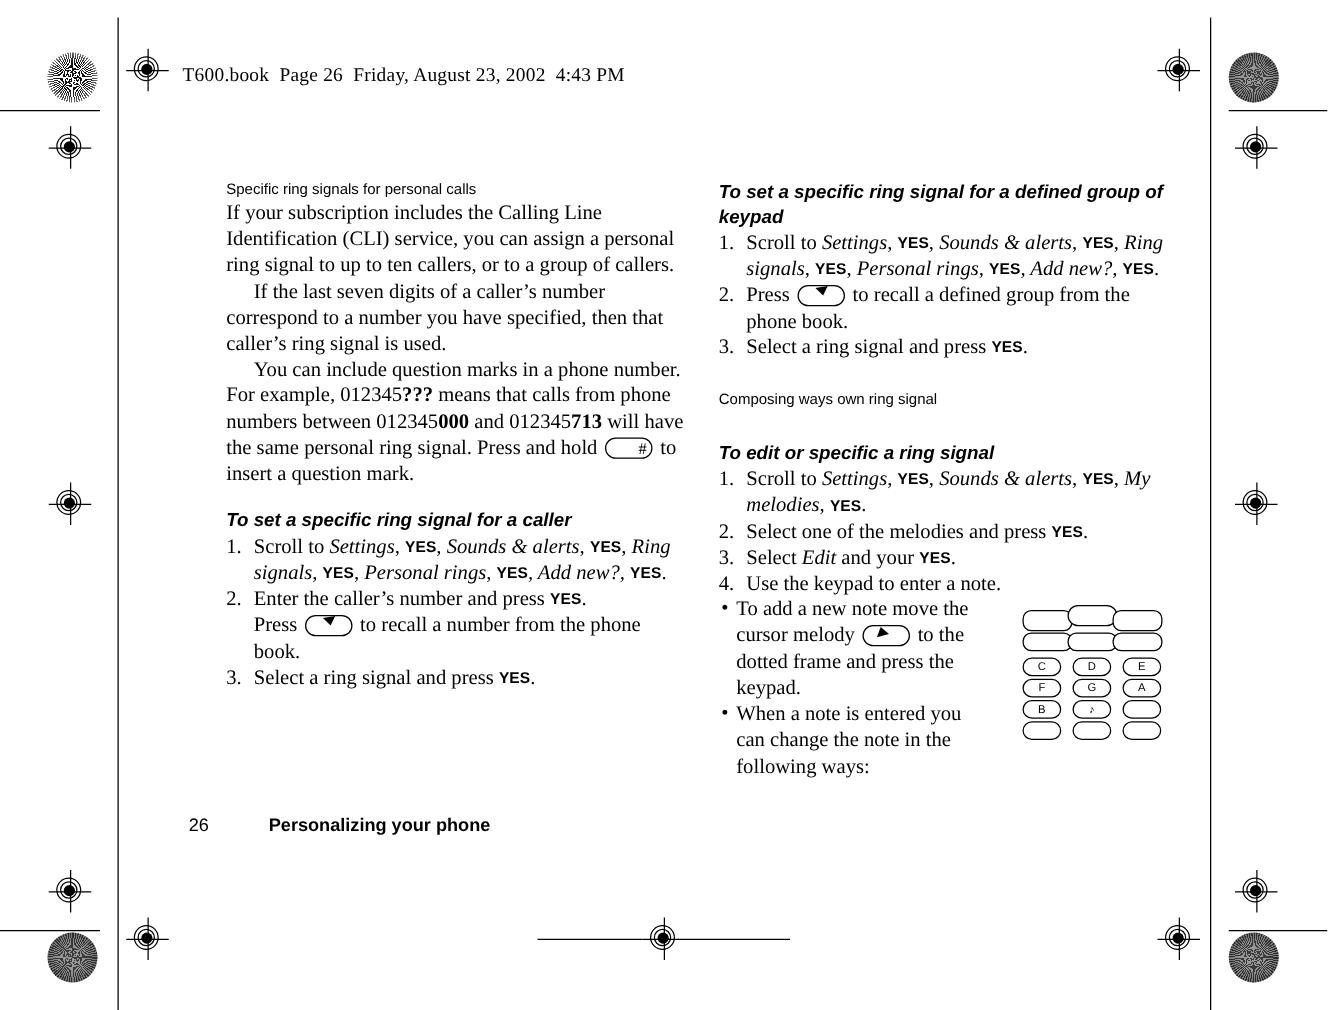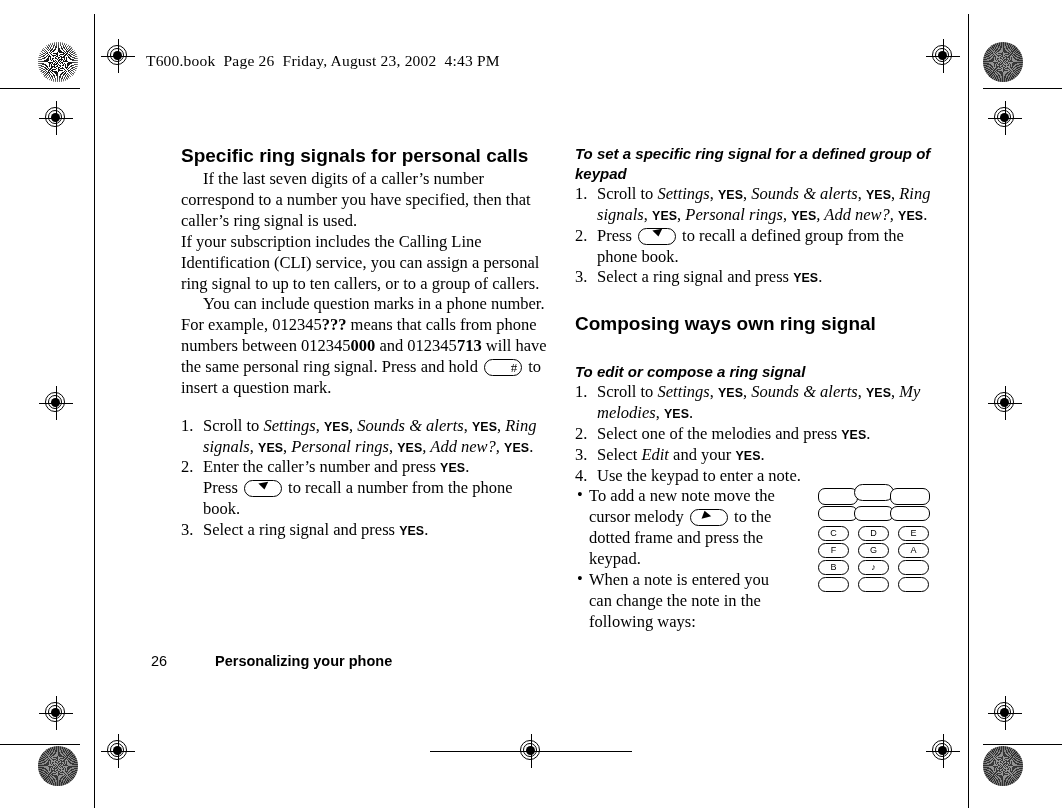--- a/index.html
+++ b/index.html
@@ -57,21 +57,21 @@
     font-size:15.5px;letter-spacing:.2px;white-space:pre;
   }
 
   
   .col{position:absolute;top:144px;width:372px;}
   .col-left{left:181px;}
   .col-right{left:575px;}
 
   h3.sans{
     font-family:"Liberation Sans",sans-serif;
-    font-size:19px;font-weight:700;margin:0 0 1px 0;line-height:1.28;
+    font-size:12px;font-weight:400;margin:0 0 1px 0;line-height:1.28;
   }
   h4.ital{
     font-family:"Liberation Sans",sans-serif;
     font-size:15px;font-weight:700;font-style:italic;
     margin:0 0 1px 0;line-height:1.3;
   }
   p.body{
     font-size:16.5px;line-height:1.265;margin:0;text-align:left;
   }
   p.indent{text-indent:22px;}
@@ -240,44 +240,45 @@
       <div class="ring2"></div>
       <div class="dot"></div>
   </div>
   <div class="rule hrule" style="left:430px;top:751px;width:84px;"></div>
   <div class="rule hrule" style="left:548px;top:751px;width:84px;"></div>
 
   <div class="bookheader">T600.book  Page 26  Friday, August 23, 2002  4:43 PM</div>
 
   <div class="col col-left">
     <h3 class="sans">Specific ring signals for personal calls</h3>
+    <p class="body">If your subscription includes the Calling Line Identification (CLI) service, you can assign a personal ring signal to up to ten callers, or to a group of callers.</p>
     <p class="body indent">If the last seven digits of a caller’s number correspond to a number you have specified, then that caller’s ring signal is used.</p>
-    <p class="body">If your subscription includes the Calling Line Identification (CLI) service, you can assign a personal ring signal to up to ten callers, or to a group of callers.</p>
     <p class="body indent">
       <span>You can include question marks in a phone number. For example, 012345</span><b>???</b><span> means that calls from phone numbers between 012345</span><b>000</b><span> and 012345</span><b>713</b><span> will have the same personal ring signal. Press and hold </span><span class="key"><span class="lbl">#</span></span><span> to insert a question mark.</span>
     </p>
     <div class="gap"></div>
+    <h4 class="ital">To set a specific ring signal for a caller</h4>
     <ol class="steps" id="left-steps">
         <li><span class="num">1.</span><span>Scroll to </span><i>Settings</i><span>, </span><span class="yes">YES</span><span>, </span><i>Sounds &amp; alerts</i><span>, </span><span class="yes">YES</span><span>, </span><i>Ring signals</i><span>, </span><span class="yes">YES</span><span>,  </span><i>Personal rings</i><span>, </span><span class="yes">YES</span><i>, </i><i>Add new?,</i><span> </span><span class="yes">YES</span><span>.</span></li>
         <li><span class="num">2.</span><span>Enter the caller’s number and press </span><span class="yes">YES</span><span>.</span><br><span>Press </span><span class="key key-down"><span class="arw"></span></span><span> to recall a number from the phone book.</span></li>
         <li><span class="num">3.</span><span>Select a ring signal and press </span><span class="yes">YES</span><span>.</span></li>
       </ol>
   </div>
 
   <div class="col col-right">
     <h4 class="ital">To set a specific ring signal for a defined group of keypad</h4>
     <ol class="steps" id="right-steps-1">
         <li><span class="num">1.</span><span>Scroll to </span><i>Settings</i><span>, </span><span class="yes">YES</span><span>, </span><i>Sounds &amp; alerts</i><span>, </span><span class="yes">YES</span><span>, </span><i>Ring signals</i><span>, </span><span class="yes">YES</span><span>,  </span><i>Personal rings</i><span>, </span><span class="yes">YES</span><i>, </i><i>Add new?,</i><span> </span><span class="yes">YES</span><span>.</span></li>
         <li><span class="num">2.</span><span>Press </span><span class="key key-down"><span class="arw"></span></span><span> to recall a defined group from the phone book.</span></li>
         <li><span class="num">3.</span><span>Select a ring signal and press </span><span class="yes">YES</span><span>.</span></li>
       </ol>
     <div class="gap-l"></div>
     <h3 class="sans">Composing ways own ring signal</h3>
     <div class="gap-l"></div>
-    <h4 class="ital">To edit or compose a ring signal</h4>
+    <h4 class="ital">To edit or specific a ring signal</h4>
     <ol class="steps" id="right-steps-2">
         <li><span class="num">1.</span><span>Scroll to </span><i>Settings</i><span>, </span><span class="yes">YES</span><span>, </span><i>Sounds &amp; alerts</i><span>, </span><span class="yes">YES</span><span>,  </span><i>My melodies</i><span>, </span><span class="yes">YES</span><span>.</span></li>
         <li><span class="num">2.</span><span>Select one of the melodies and press </span><span class="yes">YES</span><span>.</span></li>
         <li><span class="num">3.</span><span>Select </span><i>Edit</i><span> and your </span><span class="yes">YES</span><span>.</span></li>
         <li><span class="num">4.</span><span>Use the keypad to enter a note.</span></li>
       </ol>
     <ul class="bullets" id="right-bullets" style="width:210px;">
         <li><span class="bul">•</span><span>To add a new note move the cursor melody </span><span class="key key-up"><span class="arw"></span></span><span> to the dotted frame and press the keypad.</span></li>
         <li><span class="bul">•</span><span>When a note is entered you can change the note in the following ways:</span></li>
       </ul>

